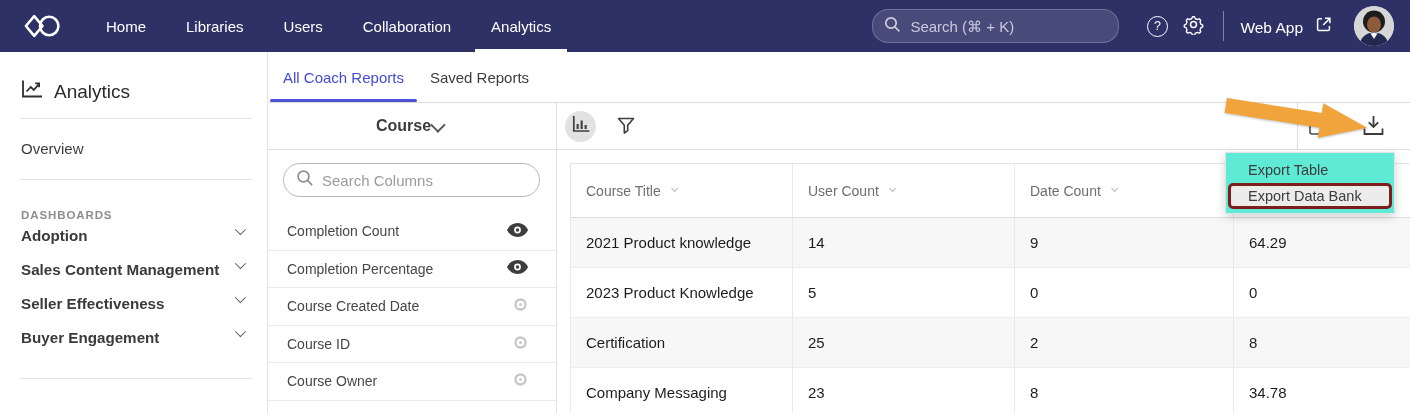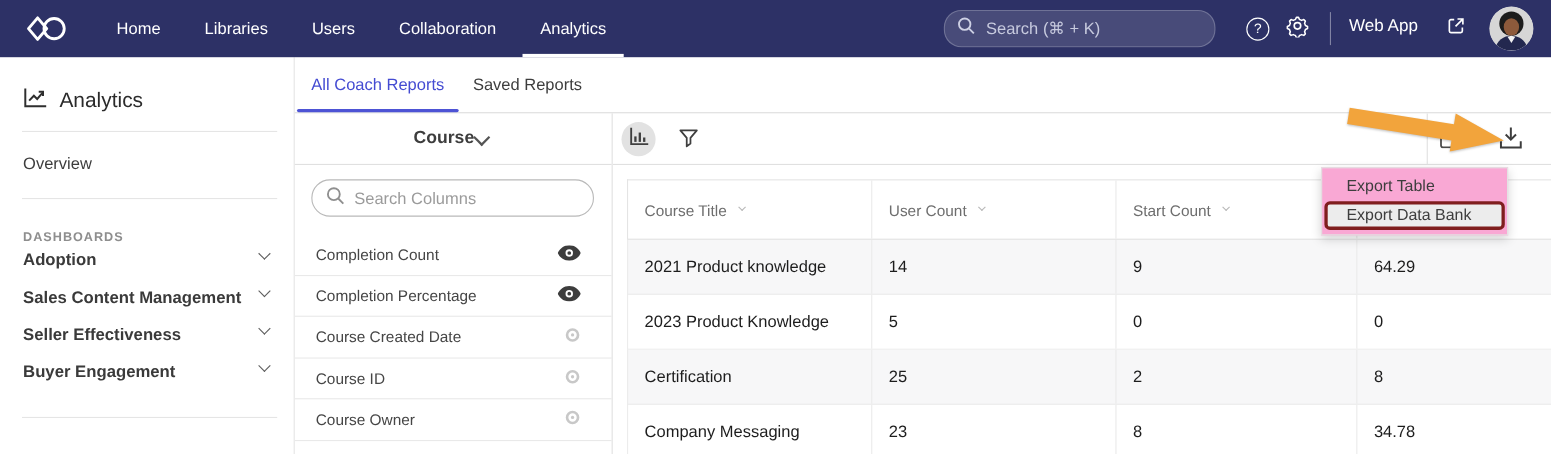--- a/index.html
+++ b/index.html
@@ -19,21 +19,21 @@
   .search-box { width:247px; height:34px; background:rgba(255,255,255,.13);
                 border:1px solid rgba(255,255,255,.22); border-radius:16px;
                 display:flex; align-items:center; padding:0 11px; margin-right:20px; }
   .search-box input { background:transparent; border:none; outline:none; color:#e6e8f5;
                       font-size:15px; width:100%; margin-left:9px; font-family:"Liberation Sans",sans-serif; }
   .search-box input::placeholder { color:#c7cade; }
   .icon-btn { width:36px; height:36px; display:flex; align-items:center; justify-content:center; cursor:pointer; }
   .help-circle { width:21px; height:21px; border:1.6px solid #fff; border-radius:50%;
                  display:flex; align-items:center; justify-content:center; font-size:12.5px; color:#fff; }
   .nav-divider { width:1px; height:30px; background:rgba(255,255,255,.4); margin:0 16px 0 12px; }
-  .webapp { display:flex; align-items:flex-start; gap:26px; font-size:15.5px; cursor:pointer; }
+  .webapp { display:flex; align-items:flex-end; gap:12px; font-size:15.5px; cursor:pointer; }
   .avatar { width:40px; height:40px; border-radius:50%; overflow:hidden; margin:0 16px 0 22px;
             flex:none; cursor:pointer; background:#d9d9d9; }
 
   
   .sidebar { position:absolute; top:52px; left:0; width:268px; bottom:0; background:#fff;
              border-right:1px solid #e2e2e2; }
   .sb-title { display:flex; align-items:center; gap:11px; margin:27px 0 0 21px;
               font-size:19px; color:#2b2b2b; font-weight:500; }
   .sb-div { border:none; border-top:1px solid #e5e5e5; margin:14px 15px 0 20px; }
   .sb-overview { margin:21px 0 0 21px; font-size:15px; color:#3d3d3d; cursor:pointer; }
@@ -90,21 +90,21 @@
               border-bottom:1px solid #dcdcdc; background:#fff; }
   .t-row { display:flex; height:50px; border-left:1px solid #ececec; border-bottom:1px solid #ececec; }
   .t-row.alt { background:#f7f7f8; }
   .t-cell { display:flex; align-items:center; padding-left:15px; border-right:1px solid #eaeaea; }
   .c1 { width:222px; flex:none; } .c2 { width:222px; flex:none; } .c3 { width:219px; flex:none; }
   .c4 { flex:1; border-right:none; }
   .t-header .t-cell { font-size:14px; font-weight:500; color:#6e6e6e; cursor:pointer; }
   .t-row .t-cell { font-size:15px; color:#1d1d1d; }
 
   
-  .export-menu { position:absolute; left:933px; top:100px; width:170px; background:#f9a8d4;
+  .export-menu { position:absolute; left:957px; top:100px; width:170px; background:#5eead4;
                  border:1px solid #e3e3e3; box-shadow:0 3px 9px rgba(0,0,0,.18); z-index:5;
                  padding:4px 0 4px; }
   .menu-item { height:25px; display:flex; align-items:center; padding-left:22px; font-size:14.5px;
                color:#3d3d3d; cursor:pointer; }
   .menu-item.highlighted { margin:1px 2px 0; border:3px solid #7f1d1d; border-radius:5px;
                            background:#ececec; height:26px; padding-left:17px; }
 
   
   .anno-arrow { position:absolute; left:955px; top:35px; z-index:8; pointer-events:none;
                 filter:drop-shadow(0 1px 1px rgba(0,0,0,.25)); }
@@ -318,21 +318,21 @@
           <div class="t-header">
             <div class="t-cell c1">
               <span>Course Title</span>
               <span class="chev chev-sm"></span>
             </div>
             <div class="t-cell c2">
               <span>User Count</span>
               <span class="chev chev-sm"></span>
             </div>
             <div class="t-cell c3">
-              <span>Start Count</span>
+              <span>Date Count</span>
               <span class="chev chev-sm"></span>
             </div>
             <div class="t-cell c4"></div>
           </div>
           <div class="t-row alt">
             <div class="t-cell c1">2021 Product knowledge</div>
             <div class="t-cell c2">14</div>
             <div class="t-cell c3">9</div>
             <div class="t-cell c4">64.29</div>
           </div>

